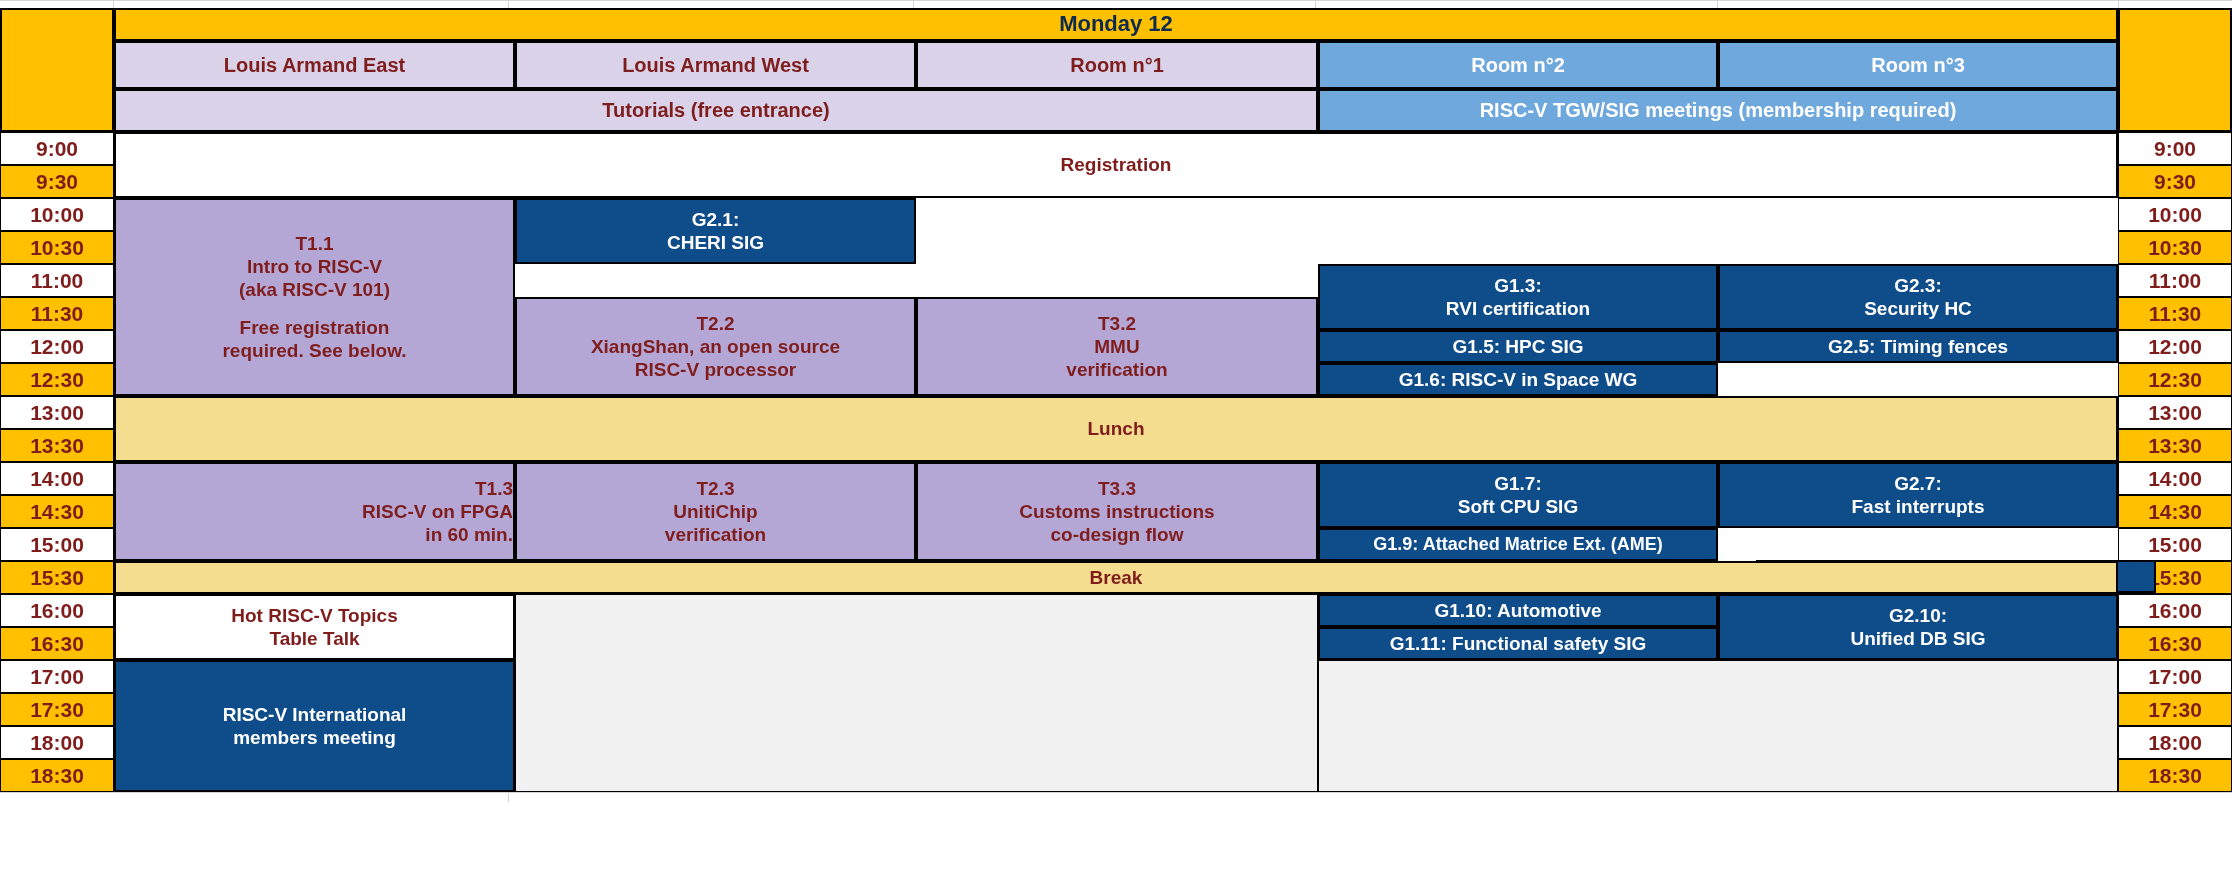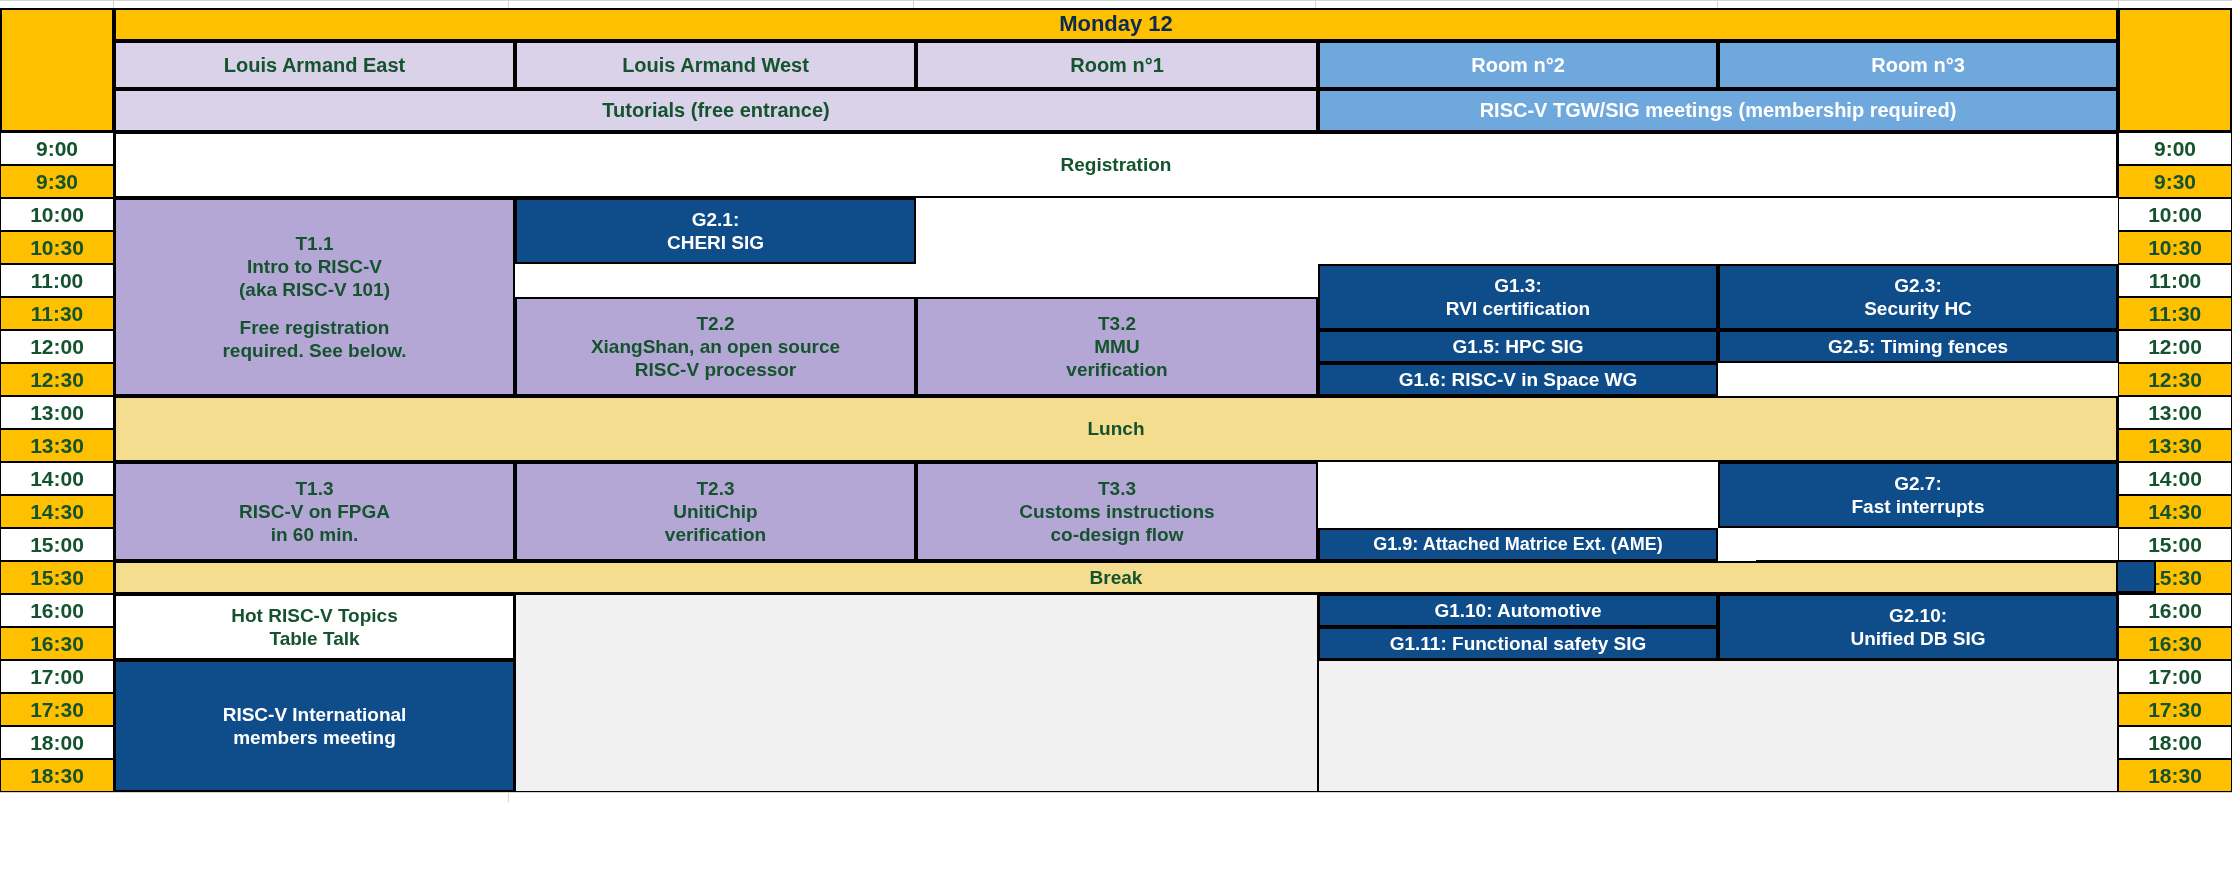--- a/index.html
+++ b/index.html
@@ -13,21 +13,21 @@
   .amber      {background:#ffc000;}
   .lav        {background:#d9d2e9;}
   .lav-strong {background:#b4a7d6;}
   .skyblue    {background:#6fa8dc;}
   .navy       {background:#0f4c8a;}
   .sand       {background:#f5dd8f;}
   .white      {background:#ffffff;}
   .grey       {background:#f1f1f1;}
 
   .t-dark {color:#0d2a52;}
-  .t-black{color:#14532d;}
+  .t-black{color:#7f1d1d;}
   .t-white{color:#ffffff;}
 
   .b-all {border:2px solid #000000;}
   .b-thin{border:1px solid #000000;}
   .ital{}
 
   .f-day   {font-size:22px;font-weight:bold;}
   .f-room  {font-size:20px;font-weight:bold;}
   .f-band  {font-size:20px;font-weight:bold;}
   .f-time  {font-size:21px;font-weight:bold;}
@@ -153,38 +153,42 @@
   </div>
 
   <div class="cell navy b-all f-sess t-white" style="left:1318px;top:330px;width:400px;height:33px;">G1.5: HPC SIG</div>
 
   <div class="cell navy b-all f-sess t-white" style="left:1718px;top:330px;width:400px;height:33px;">G2.5: Timing fences</div>
 
   <div class="cell navy b-all f-sess t-white" style="left:1318px;top:363px;width:400px;height:33px;">G1.6: RISC-V in Space WG</div>
 
   <div class="cell sand b-all f-sess t-black" style="left:114px;top:396px;width:2004px;height:66px;">Lunch</div>
 
-  <div class="cell lav-strong b-all f-sess t-black stack" style="left:114px;top:462px;width:401px;height:99px;">
+  <div class="cell lav-strong b-all f-sess t-black stack" style="left:114px;top:462px;width:401px;height:99px;align-items:flex-end;">
     <span class="ln">T1.3</span>
     <span class="ln">RISC-V on FPGA</span>
     <span class="ln">in 60 min.</span>
   </div>
 
   <div class="cell lav-strong b-all f-sess t-black stack" style="left:515px;top:462px;width:401px;height:99px;">
     <span class="ln">T2.3</span>
     <span class="ln">UnitiChip</span>
     <span class="ln">verification</span>
   </div>
 
   <div class="cell lav-strong b-all f-sess t-black stack" style="left:916px;top:462px;width:402px;height:99px;">
     <span class="ln">T3.3</span>
     <span class="ln">Customs instructions</span>
     <span class="ln">co-design flow</span>
   </div>
 
+  <div class="cell navy b-all f-sess t-white stack" style="left:1318px;top:462px;width:400px;height:66px;">
+    <span class="ln">G1.7:</span>
+    <span class="ln">Soft CPU SIG</span>
+  </div>
 
   <div class="cell navy b-all f-sess t-white stack" style="left:1718px;top:462px;width:400px;height:66px;">
     <span class="ln">G2.7:</span>
     <span class="ln">Fast interrupts</span>
   </div>
 
   <div class="cell navy b-all f-sess2 t-white" style="left:1318px;top:528px;width:400px;height:33px;">G1.9: Attached Matrice Ext. (AME)</div>
 
   <div class="cell navy b-all f-sess t-white" style="left:1756px;top:528px;width:400px;height:33px;margin-top:32px;">G2.8: SoC infra HC</div>
 

